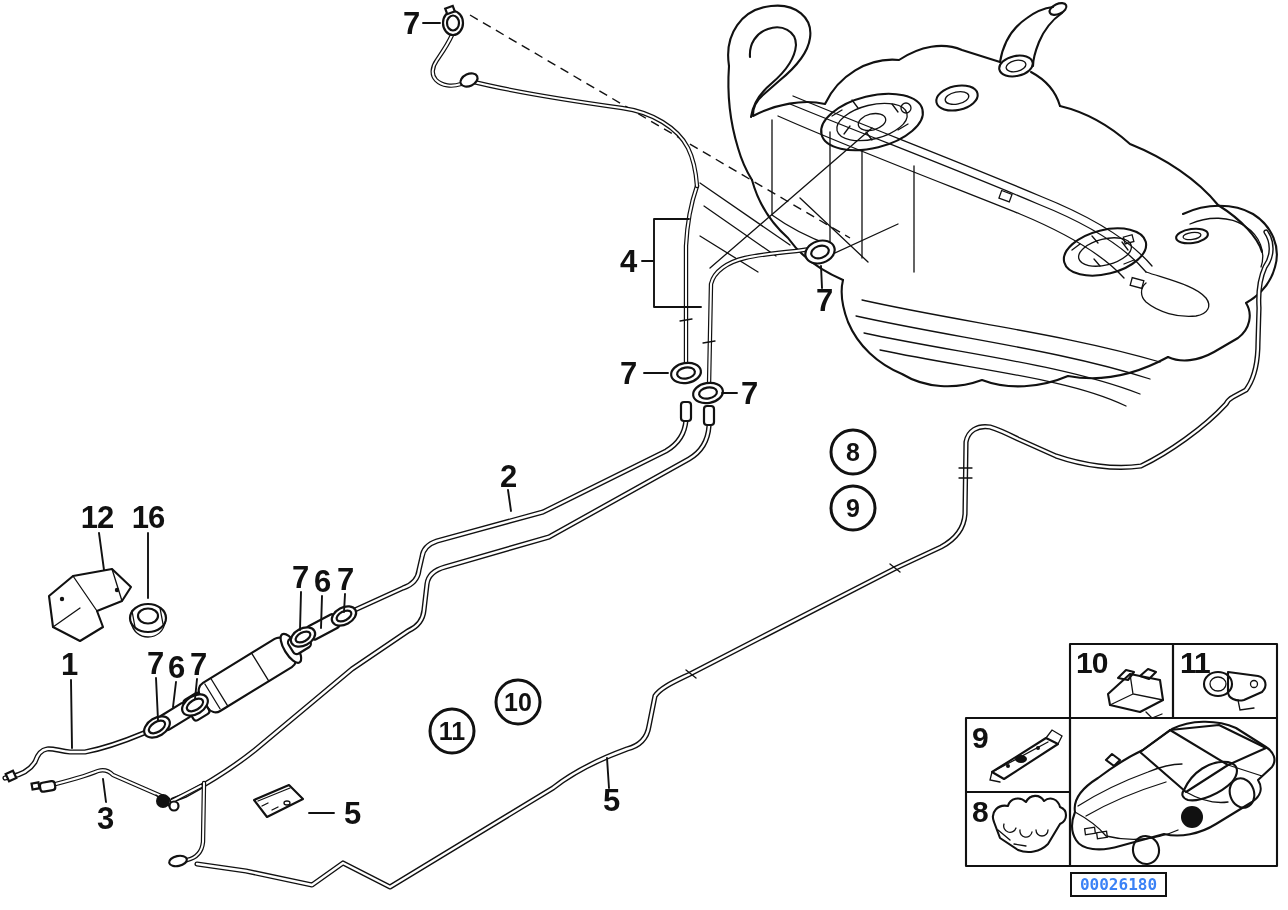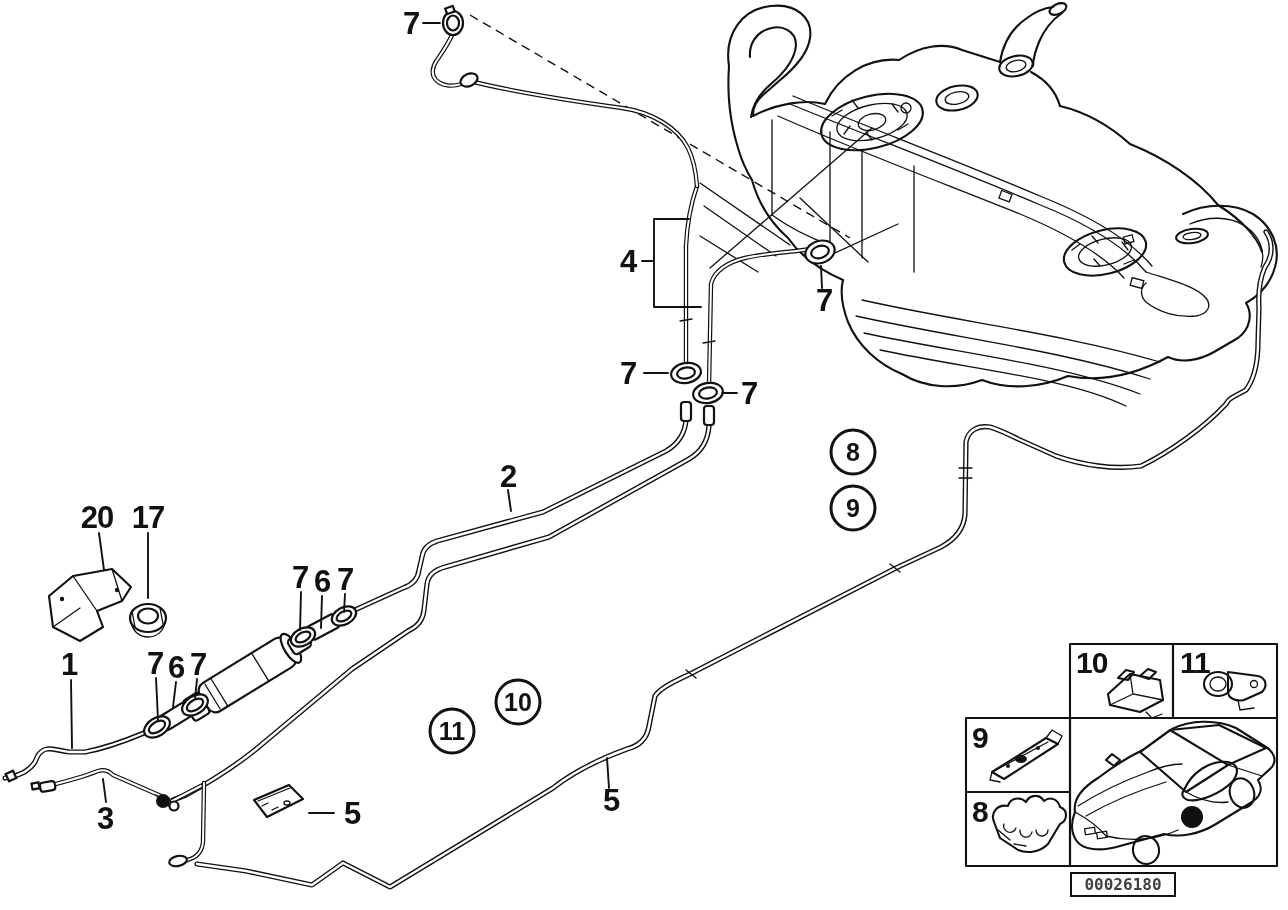--- a/index.html
+++ b/index.html
@@ -17,23 +17,23 @@
   .tw{fill:none;stroke:#fff;stroke-width:2;stroke-linecap:round;stroke-linejoin:round;}
   .wfill{fill:#fff;stroke:#111;stroke-width:2.2;}
   .kfill{fill:#111;stroke:none;}
   
   .callout{position:absolute;transform:translate(-50%,-50%);font-weight:700;font-size:31px;
            line-height:1;color:#111;white-space:nowrap;letter-spacing:-1px;}
   .circled{width:47px;height:47px;border:3px solid #111;border-radius:50%;
            display:flex;align-items:center;justify-content:center;font-size:25px;
            background:#fff;box-sizing:border-box;letter-spacing:0;}
   .legend-num{position:absolute;font-weight:700;font-size:30px;line-height:1;color:#111;letter-spacing:-1px;}
-  .plate{position:absolute;left:1070px;top:872px;width:106px;height:25px;border:2px solid #111;
+  .plate{position:absolute;left:1070px;top:872px;width:97px;height:25px;border:2px solid #111;
          box-sizing:border-box;display:flex;align-items:center;justify-content:center;
-         font-family:"DejaVu Sans Mono",monospace;font-size:16px;font-weight:700;color:#404040;}
+         font-family:"DejaVu Sans Mono",monospace;font-size:16px;font-weight:700;color:#3b82f6;}
 </style>
 </head>
 <body>
 
 <div class="stage">
 
 <svg width="1288" height="910" viewBox="0 0 1288 910">
 
   <g>
 
@@ -315,22 +315,22 @@
 </svg>
 
   <div class="callout" style="left:411px;top:23px">7</div>
   <div class="callout" style="left:628px;top:261px">4</div>
   <div class="callout" style="left:824px;top:300px">7</div>
   <div class="callout" style="left:628px;top:373px">7</div>
   <div class="callout" style="left:749px;top:393px">7</div>
   <div class="callout" style="left:508px;top:476px">2</div>
   <div class="callout circled" style="left:853px;top:452px">8</div>
   <div class="callout circled" style="left:853px;top:508px">9</div>
-  <div class="callout" style="left:97px;top:517px">20</div>
-  <div class="callout" style="left:148px;top:517px">17</div>
+  <div class="callout" style="left:97px;top:517px">12</div>
+  <div class="callout" style="left:148px;top:517px">16</div>
   <div class="callout" style="left:300px;top:577px">7</div>
   <div class="callout" style="left:322px;top:581px">6</div>
   <div class="callout" style="left:345px;top:579px">7</div>
   <div class="callout" style="left:69px;top:664px">1</div>
   <div class="callout" style="left:155px;top:663px">7</div>
   <div class="callout" style="left:176px;top:667px">6</div>
   <div class="callout" style="left:198px;top:664px">7</div>
   <div class="callout circled" style="left:452px;top:731px">11</div>
   <div class="callout circled" style="left:518px;top:702px">10</div>
   <div class="callout" style="left:105px;top:818px">3</div>

